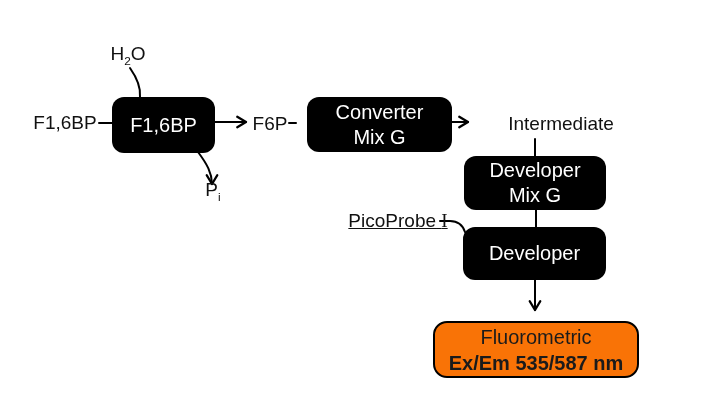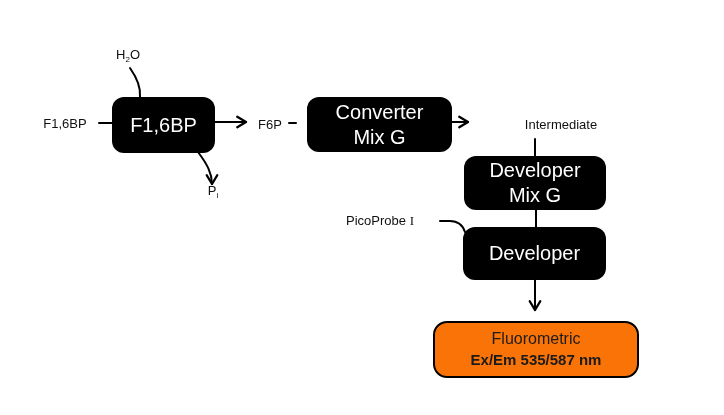--- a/index.html
+++ b/index.html
@@ -36,27 +36,27 @@
     line-height: 1.24;
     box-sizing: border-box;
   }
   .node.readout {
     background: var(--readout-fill, #f97306);
     border: 2.5px solid var(--readout-border, #000000);
     color: var(--readout-text, #1b1b1b);
     border-radius: 14px;
     line-height: 1.3;
   }
-  .node.readout .r-line1 { font-size: 16px; font-weight: 400; }
-  .node.readout .r-line2 { font-size: 15px; font-weight: 700; }
+  .node.readout .r-line1 { font-size: 20px; font-weight: 400; }
+  .node.readout .r-line2 { font-size: 20px; font-weight: 700; }
   .label {
     position: absolute;
     z-index: 2;
     transform: translate(-50%, -50%);
-    font-size: 13px;
+    font-size: 19px;
     color: #111111;
     white-space: nowrap;
   }
   .label sub {
     font-size: 0.62em;
     line-height: 0;
   }
   .serif-numeral { font-family: "Liberation Serif", serif; }
 </style>
 </head>
@@ -97,21 +97,21 @@
   </div>
 
   <div class="label" style="left:213px; top:190px;">
     <span>P</span><sub>i</sub>
   </div>
 
   <div class="label" style="left:561px; top:124px;">
     <span>Intermediate</span>
   </div>
 
-  <div class="label" style="left:380px; top:221px;">
+  <div class="label" style="left:398px; top:221px;text-decoration:underline;">
     <span>PicoProbe</span>&nbsp;<span class="serif-numeral">I</span>
   </div>
 
   <div class="node" style="left:112px; top:97px; width:103px; height:56px;">
     <div>F1,6BP</div>
   </div>
 
   <div class="node" style="left:295px; top:97px; width:145px; height:55px;margin-left:12px;">
     <div>Converter</div>
     <div>Mix G</div>

